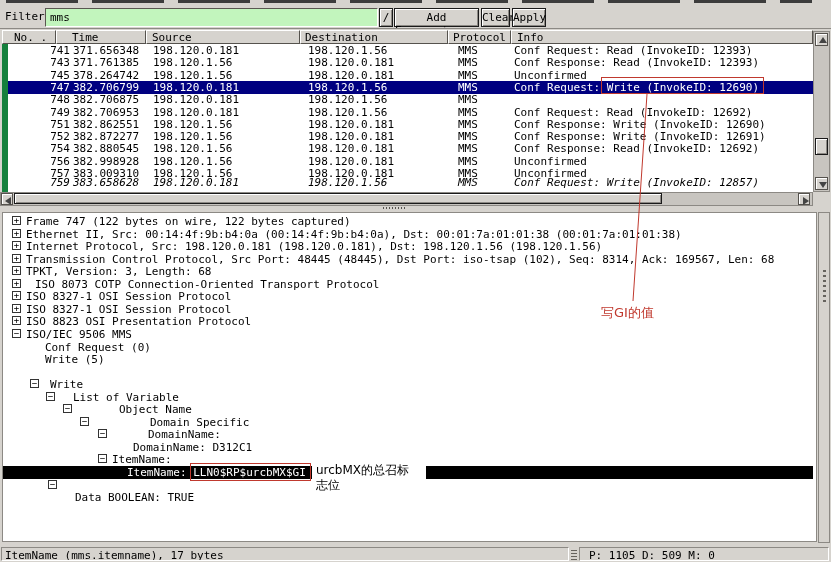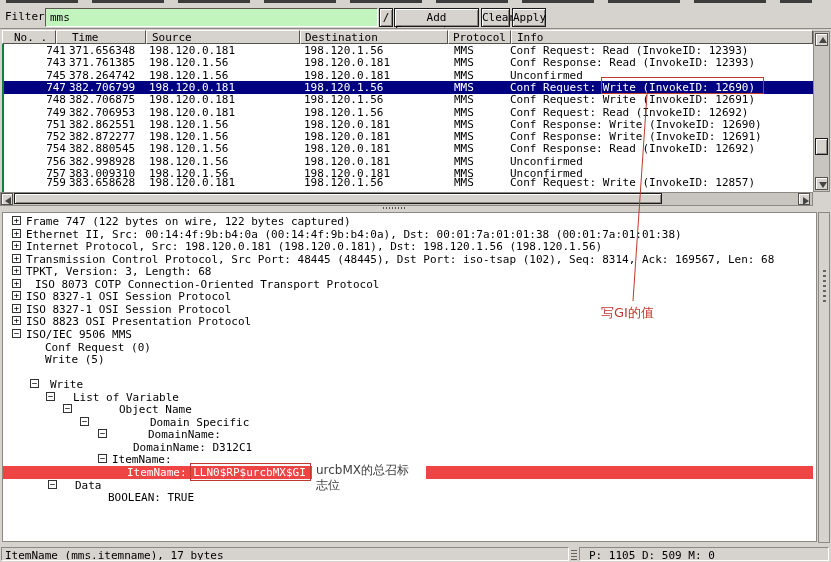--- a/index.html
+++ b/index.html
@@ -36,21 +36,21 @@
   #apply-btn     { left:512px; width:34px; }
 
   
   #packet-pane { left:0; top:28px; width:831px; height:178px; background:#d6d3ce;
     border-top:1px solid #8c8984; }
   .hcell { position:absolute; top:1px; height:14px; background:#d6d3ce;
     border-top:1px solid #fff; border-left:1px solid #fff;
     border-right:1px solid #55524d; border-bottom:1px solid #55524d;
     overflow:hidden; white-space:nowrap; cursor:default; }
   #rows-clip { left:2px; top:15px; width:811px; height:148px; background:#fff;
-    border-left:2px solid #15803d; overflow:hidden; position:absolute; }
+    border-left:6px solid #15803d; overflow:hidden; position:absolute; }
   .prow { position:absolute; left:0; width:100%; height:13px; white-space:nowrap; }
   .prow.sel { background:#000080; color:#fff; }
   .pcell { position:absolute; top:0; }
   .c-no   { left:26px; width:36px; text-align:right; }
   .c-time { left:65px; }
   .c-src  { left:145px; }
   .c-dst  { left:300px; }
   .c-proto{ left:450px; }
   .c-info { left:506px; }
 
@@ -72,21 +72,21 @@
   
   #pane-splitter { left:0; top:205px; width:831px; height:6px; }
   #splitter-dots { left:383px; top:2px; width:22px; height:2px;
     background:repeating-linear-gradient(90deg,#55524d 0 1px,transparent 1px 3px); }
 
   
   #detail-pane { left:0; top:211px; width:831px; height:334px; background:#d6d3ce; }
   #tree-clip { left:2px; top:1px; width:815px; height:330px; background:#fff;
     border:1px solid #8c8984; overflow:hidden; position:absolute; }
   .tline { position:absolute; left:0; width:810px; height:13px; white-space:nowrap; }
-  .tline.tsel { background:#ef4444; color:#fff; }
+  .tline.tsel { background:#000000; color:#fff; }
   .expander { position:absolute; top:1px; width:9px; height:9px; background:#fff;
     border:1px solid #333; font-size:9px; line-height:7px; text-align:center;
     font-family:"DejaVu Sans Mono",monospace; }
   .ttext { position:absolute; top:0; }
   #detail-strip { left:818px; top:1px; width:12px; height:331px; background:#d6d3ce;
     border:1px solid #8c8984; position:absolute; }
   #strip-grip { position:absolute; left:4px; top:55px; width:3px; height:34px;
     background:repeating-linear-gradient(0deg,#66635e 0 2px,transparent 2px 5px); }
 
   
@@ -96,21 +96,21 @@
   #status-grip { left:571px; top:2px; width:6px; height:12px;
     background:repeating-linear-gradient(0deg,#66635e 0 1px,transparent 1px 3px); }
   #status-right { left:579px; top:1px; width:250px; height:14px; padding:1px 0 0 9px;
     white-space:nowrap; overflow:hidden; }
 
   
   .red-box { position:absolute; border:1px solid #c0392e; z-index:45; pointer-events:none; }
   #anno-row-box  { left:601px; top:77px;  width:163px; height:17px; }
   #anno-item-box { left:190px; top:673px; width:121px; height:18px; } 
   #anno-patch { position:absolute; left:312px; top:673px; width:114px; height:34px;
-    background:#fff; color:#404040; z-index:40;
+    background:#fff; color:#000000; z-index:40;
     font-family:"DejaVu Sans","Liberation Sans",sans-serif; font-size:12px; line-height:15px;
     padding-left:4px; pointer-events:none; }
   #anno-gi-label { position:absolute; left:601px; top:515px; color:#c0392e; z-index:45;
     font-family:"DejaVu Sans","Liberation Sans",sans-serif; font-size:13px; pointer-events:none; }
   #anno-svg { position:absolute; left:0; top:0; width:831px; height:562px; z-index:48; pointer-events:none; }
 </style>
 </head>
 <body>
 
 <div id="toolbar-remnant" class="abs"></div>
@@ -165,21 +165,20 @@
         <span class="pcell c-dst">198.120.1.56</span>
         <span class="pcell c-proto">MMS</span>
         <span class="pcell c-info">Conf Request: Write (InvokeID: 12690)</span>
       </div>
       <div class="prow" style="top: 49.2px;">
         <span class="pcell c-no">748</span>
         <span class="pcell c-time">382.706875</span>
         <span class="pcell c-src">198.120.0.181</span>
         <span class="pcell c-dst">198.120.1.56</span>
         <span class="pcell c-proto">MMS</span>
-        <span class="pcell c-info">Conf Request: Write (InvokeID: 12691)</span>
       </div>
       <div class="prow" style="top: 61.5px;">
         <span class="pcell c-no">749</span>
         <span class="pcell c-time">382.706953</span>
         <span class="pcell c-src">198.120.0.181</span>
         <span class="pcell c-dst">198.120.1.56</span>
         <span class="pcell c-proto">MMS</span>
         <span class="pcell c-info">Conf Request: Read (InvokeID: 12692)</span>
       </div>
       <div class="prow" style="top: 73.8px;">
@@ -215,21 +214,21 @@
         <span class="pcell c-info">Unconfirmed</span>
       </div>
       <div class="prow" style="top: 123px;">
         <span class="pcell c-no">757</span>
         <span class="pcell c-time">383.009310</span>
         <span class="pcell c-src">198.120.1.56</span>
         <span class="pcell c-dst">198.120.0.181</span>
         <span class="pcell c-proto">MMS</span>
         <span class="pcell c-info">Unconfirmed</span>
       </div>
-      <div class="prow" style="top: 132px;">
+      <div class="prow" style="top: 132px; font-style: italic;">
         <span class="pcell c-no">759</span>
         <span class="pcell c-time">383.658628</span>
         <span class="pcell c-src">198.120.0.181</span>
         <span class="pcell c-dst">198.120.1.56</span>
         <span class="pcell c-proto">MMS</span>
         <span class="pcell c-info">Conf Request: Write (InvokeID: 12857)</span>
       </div>
     </div>
 
   <div id="pl-vscroll">
@@ -330,21 +329,21 @@
       </div>
       <div class="tline" style="top: 240.45px;">
         <span class="expander" style="left: 95px;">−</span>
         <span class="ttext" style="left: 109px;">ItemName:</span>
       </div>
       <div class="tline tsel" style="top: 253px;">
         <span class="ttext" style="left: 124px;">ItemName: LLN0$RP$urcbMX$GI</span>
       </div>
       <div class="tline" style="top: 265.55px;">
         <span class="expander" style="left: 45px;">−</span>
-        <span class="ttext" style="left: 72px;">Data</span>
+        <span class="ttext" style="left: 72px; margin-top: 12px;">Data</span>
       </div>
       <div class="tline" style="top: 278.1px;">
         <span class="ttext" style="left: 105px;">BOOLEAN:  TRUE</span>
       </div>
     </div>
   <div id="detail-strip">
     <div id="strip-grip"></div>
   </div>
 </div>
 

